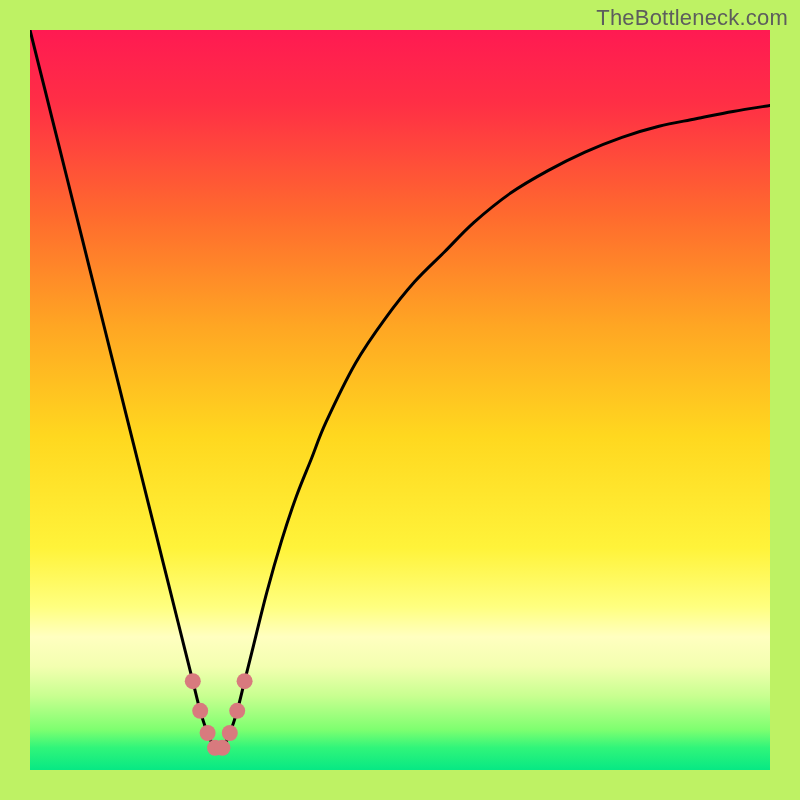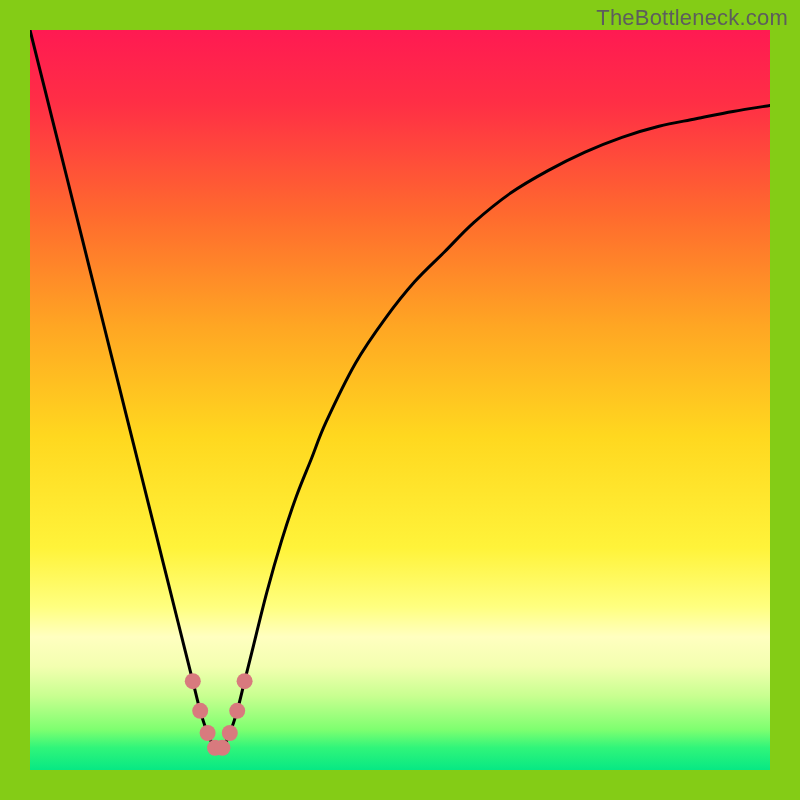--- a/index.html
+++ b/index.html
@@ -10,21 +10,21 @@
     overflow: hidden;
     background: #000;
     font-family: Arial, Helvetica, sans-serif;
   }
   .frame {
     position: absolute;
     top: 0;
     left: 0;
     width: 800px;
     height: 800px;
-    background: #84cc16;
+    background: #bef264;
   }
   .plot-area {
     position: absolute;
     top: 30px;
     left: 30px;
     width: 740px;
     height: 740px;
     overflow: hidden;
   }
   .gradient-bg {

